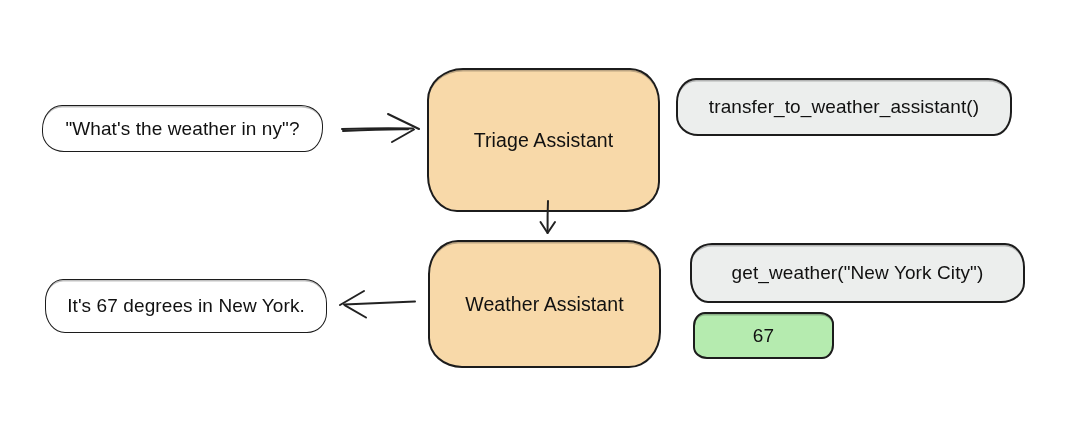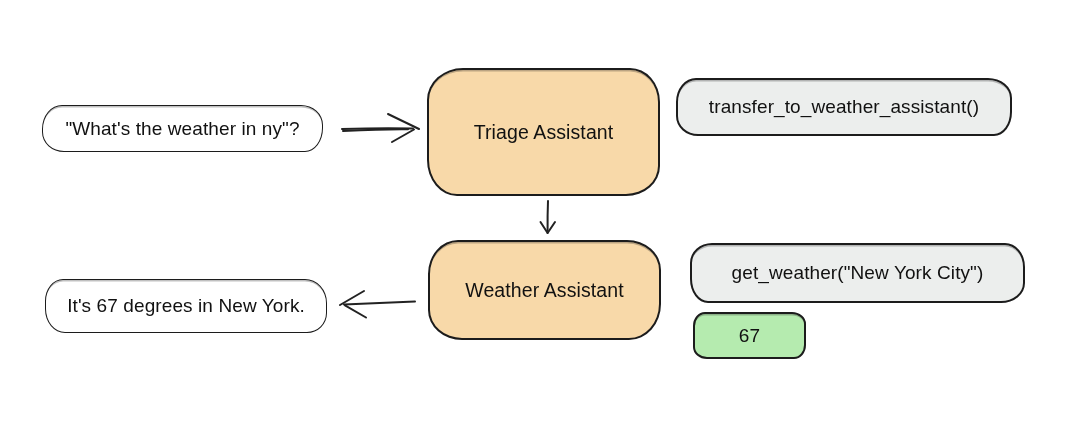--- a/index.html
+++ b/index.html
@@ -30,34 +30,34 @@
     border-width: 1.8px;
     font-size: 19px;
   }
   .bubble.q { left: 42px; top: 105px; width: 281px; height: 47px; border-radius: 20px 22px 18px 22px / 24px 20px 24px 20px; }
   .bubble.a { left: 45px; top: 279px; width: 282px; height: 54px; border-radius: 18px 22px 20px 20px / 22px 24px 20px 24px; }
   
   .agent {
     background: var(--agent-fill, #f8d9a9);
     font-size: 19.5px;
   }
-  .agent.triage  { left: 427px; top: 68px;  width: 233px; height: 128px; border-radius: 36px 30px 34px 30px / 32px 34px 30px 36px; }
-  .agent.weather { left: 428px; top: 240px; width: 233px; height: 100px; border-radius: 30px 34px 32px 34px / 34px 30px 36px 30px; }
+  .agent.triage  { left: 427px; top: 68px;  width: 233px; height: 144px; border-radius: 36px 30px 34px 30px / 32px 34px 30px 36px; }
+  .agent.weather { left: 428px; top: 240px; width: 233px; height: 128px; border-radius: 30px 34px 32px 34px / 34px 30px 36px 30px; }
   
   .tool {
     background: var(--tool-fill, #eceeed);
     font-size: 19px;
   }
   .tool.transfer { left: 676px; top: 78px;  width: 336px; height: 58px; border-radius: 20px 24px 18px 22px / 24px 20px 24px 20px; }
   .tool.getw     { left: 690px; top: 243px; width: 335px; height: 60px; border-radius: 22px 20px 24px 18px / 20px 24px 20px 24px; }
   
   .result {
     background: var(--result-fill, #b5ebaf);
     font-size: 19px;
-    left: 693px; top: 312px; width: 113px; height: 47px;
+    left: 693px; top: 312px; width: 141px; height: 47px;
     border-radius: 12px 14px 12px 14px / 14px 12px 14px 12px;
   }
   .arrow { position: absolute; }
   .arrow svg { display: block; }
   .arrow path {
     fill: none;
     stroke: #222222;
     stroke-width: 2;
     stroke-linecap: round;
     stroke-linejoin: round;

